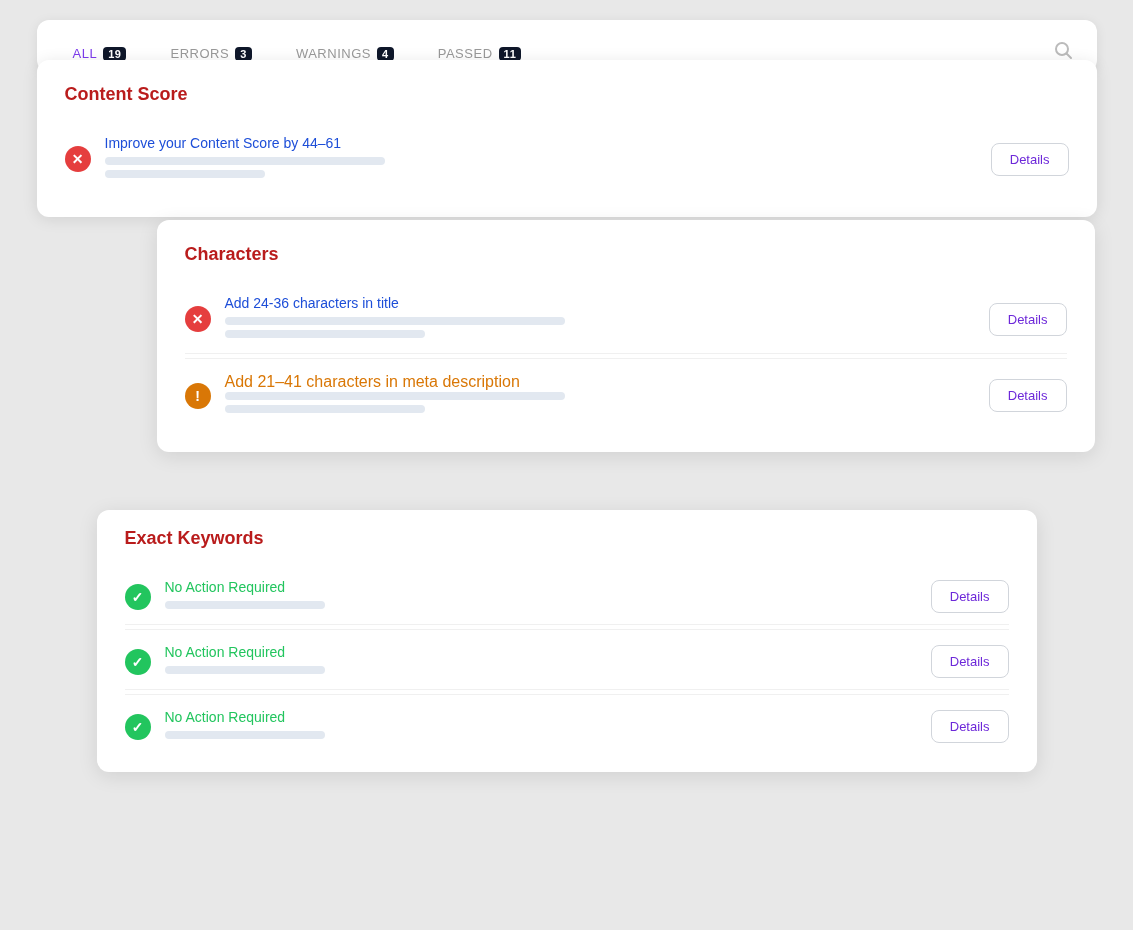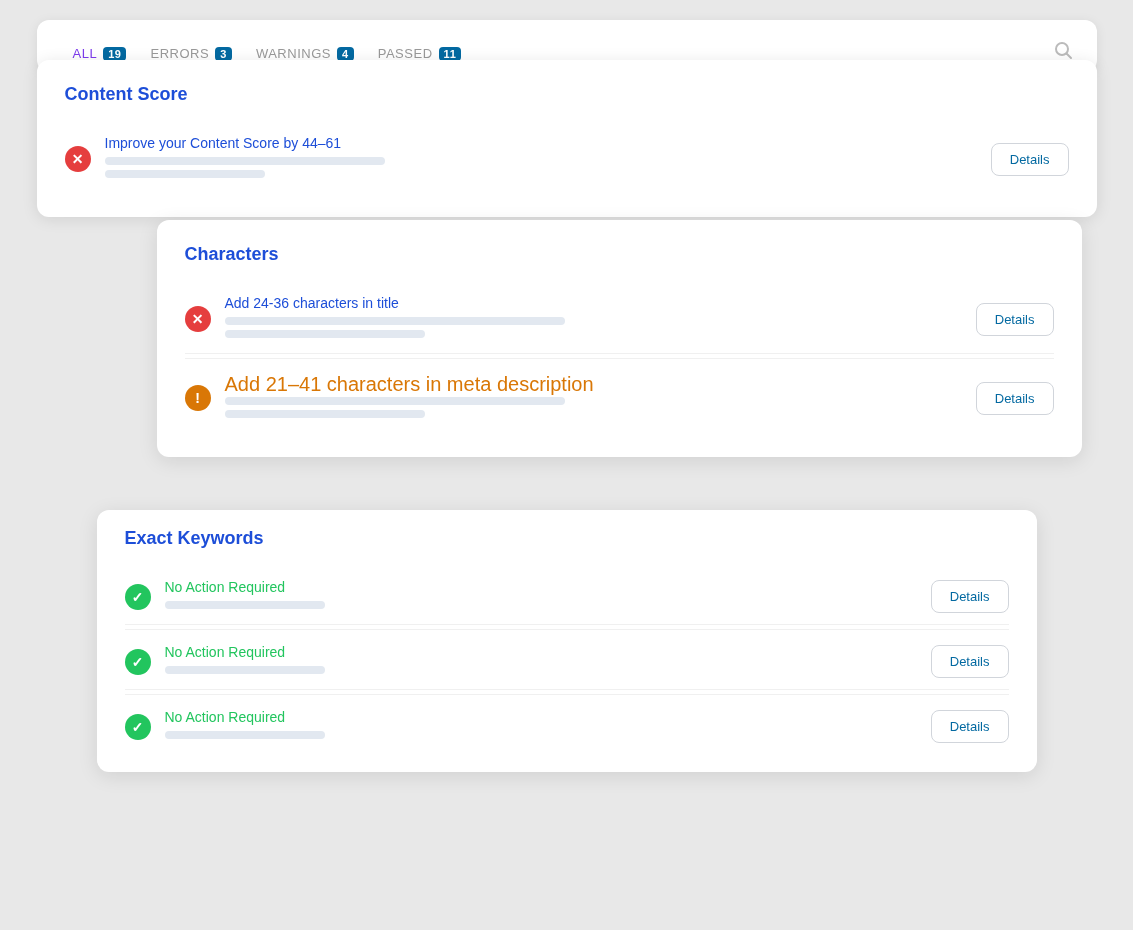--- a/index.html
+++ b/index.html
@@ -29,21 +29,21 @@
       background: #fff;
       border-radius: 12px;
       box-shadow: 0 2px 12px rgba(0,0,0,0.08);
       padding: 18px 24px 0 24px;
       z-index: 1;
     }
 
     .tabs-row {
       display: flex;
       align-items: center;
-      gap: 0;
+      gap: 20px;
     }
 
     .tab-item {
       display: flex;
       align-items: center;
       gap: 6px;
       padding: 8px 12px;
       cursor: pointer;
       border-bottom: 3px solid transparent;
       color: #999;
@@ -52,21 +52,21 @@
       letter-spacing: 0.04em;
       text-transform: uppercase;
     }
 
     .tab-item.active {
       color: #7c3aed;
       border-bottom: 3px solid #7c3aed;
     }
 
     .tab-badge {
-      background: #0369a1;
+      background: #0f172a;
       color: #fff;
       border-radius: 4px;
       font-size: 11px;
       font-weight: 700;
       padding: 1px 5px;
     }
 
     .tab-search {
       margin-left: auto;
       color: #bbb;
@@ -84,21 +84,21 @@
       background: #fff;
       border-radius: 12px;
       box-shadow: 0 2px 16px rgba(0,0,0,0.1);
       padding: 24px 28px;
       z-index: 2;
     }
 
     .card-title {
       font-size: 18px;
       font-weight: 600;
-      color: #1d4ed8;
+      color: #b91c1c;
       margin-bottom: 20px;
     }
 
     .item-row {
       display: flex;
       align-items: center;
       gap: 14px;
       padding: 10px 0;
       border-bottom: 1px solid #f0f0f0;
     }
@@ -154,21 +154,21 @@
 
     .item-title-error {
       color: #1d4ed8;
       font-size: 14px;
       font-weight: 500;
       margin-bottom: 6px;
     }
 
     .item-title-warning {
       color: #d97706;
-      font-size: 20px;
+      font-size: 16px;
       font-weight: 500;
       margin-bottom: 1px;
     }
 
     .item-title-success {
       color: #22c55e;
       font-size: 14px;
       font-weight: 400;
       margin-bottom: 6px;
     }
@@ -184,32 +184,32 @@
     .skeleton-line.medium { width: 160px; }
     .skeleton-line.chars-long { width: 340px; }
     .skeleton-line.chars-medium { width: 200px; }
 
     .details-btn {
       background: #fff;
       border: 1px solid #d1d5db;
       border-radius: 8px;
       padding: 8px 18px;
       font-size: 13px;
-      color: #0369a1;
+      color: #6d28d9;
       cursor: pointer;
       white-space: nowrap;
       flex-shrink: 0;
     }
 
     
     .characters-card {
       position: absolute;
       top: 200px;
       left: 120px;
-      right: 15px;
+      right: 2px;
       background: #fff;
       border-radius: 12px;
       box-shadow: 0 4px 20px rgba(0,0,0,0.1);
       padding: 24px 28px;
       z-index: 3;
     }
 
     
     .keywords-card {
       position: absolute;

